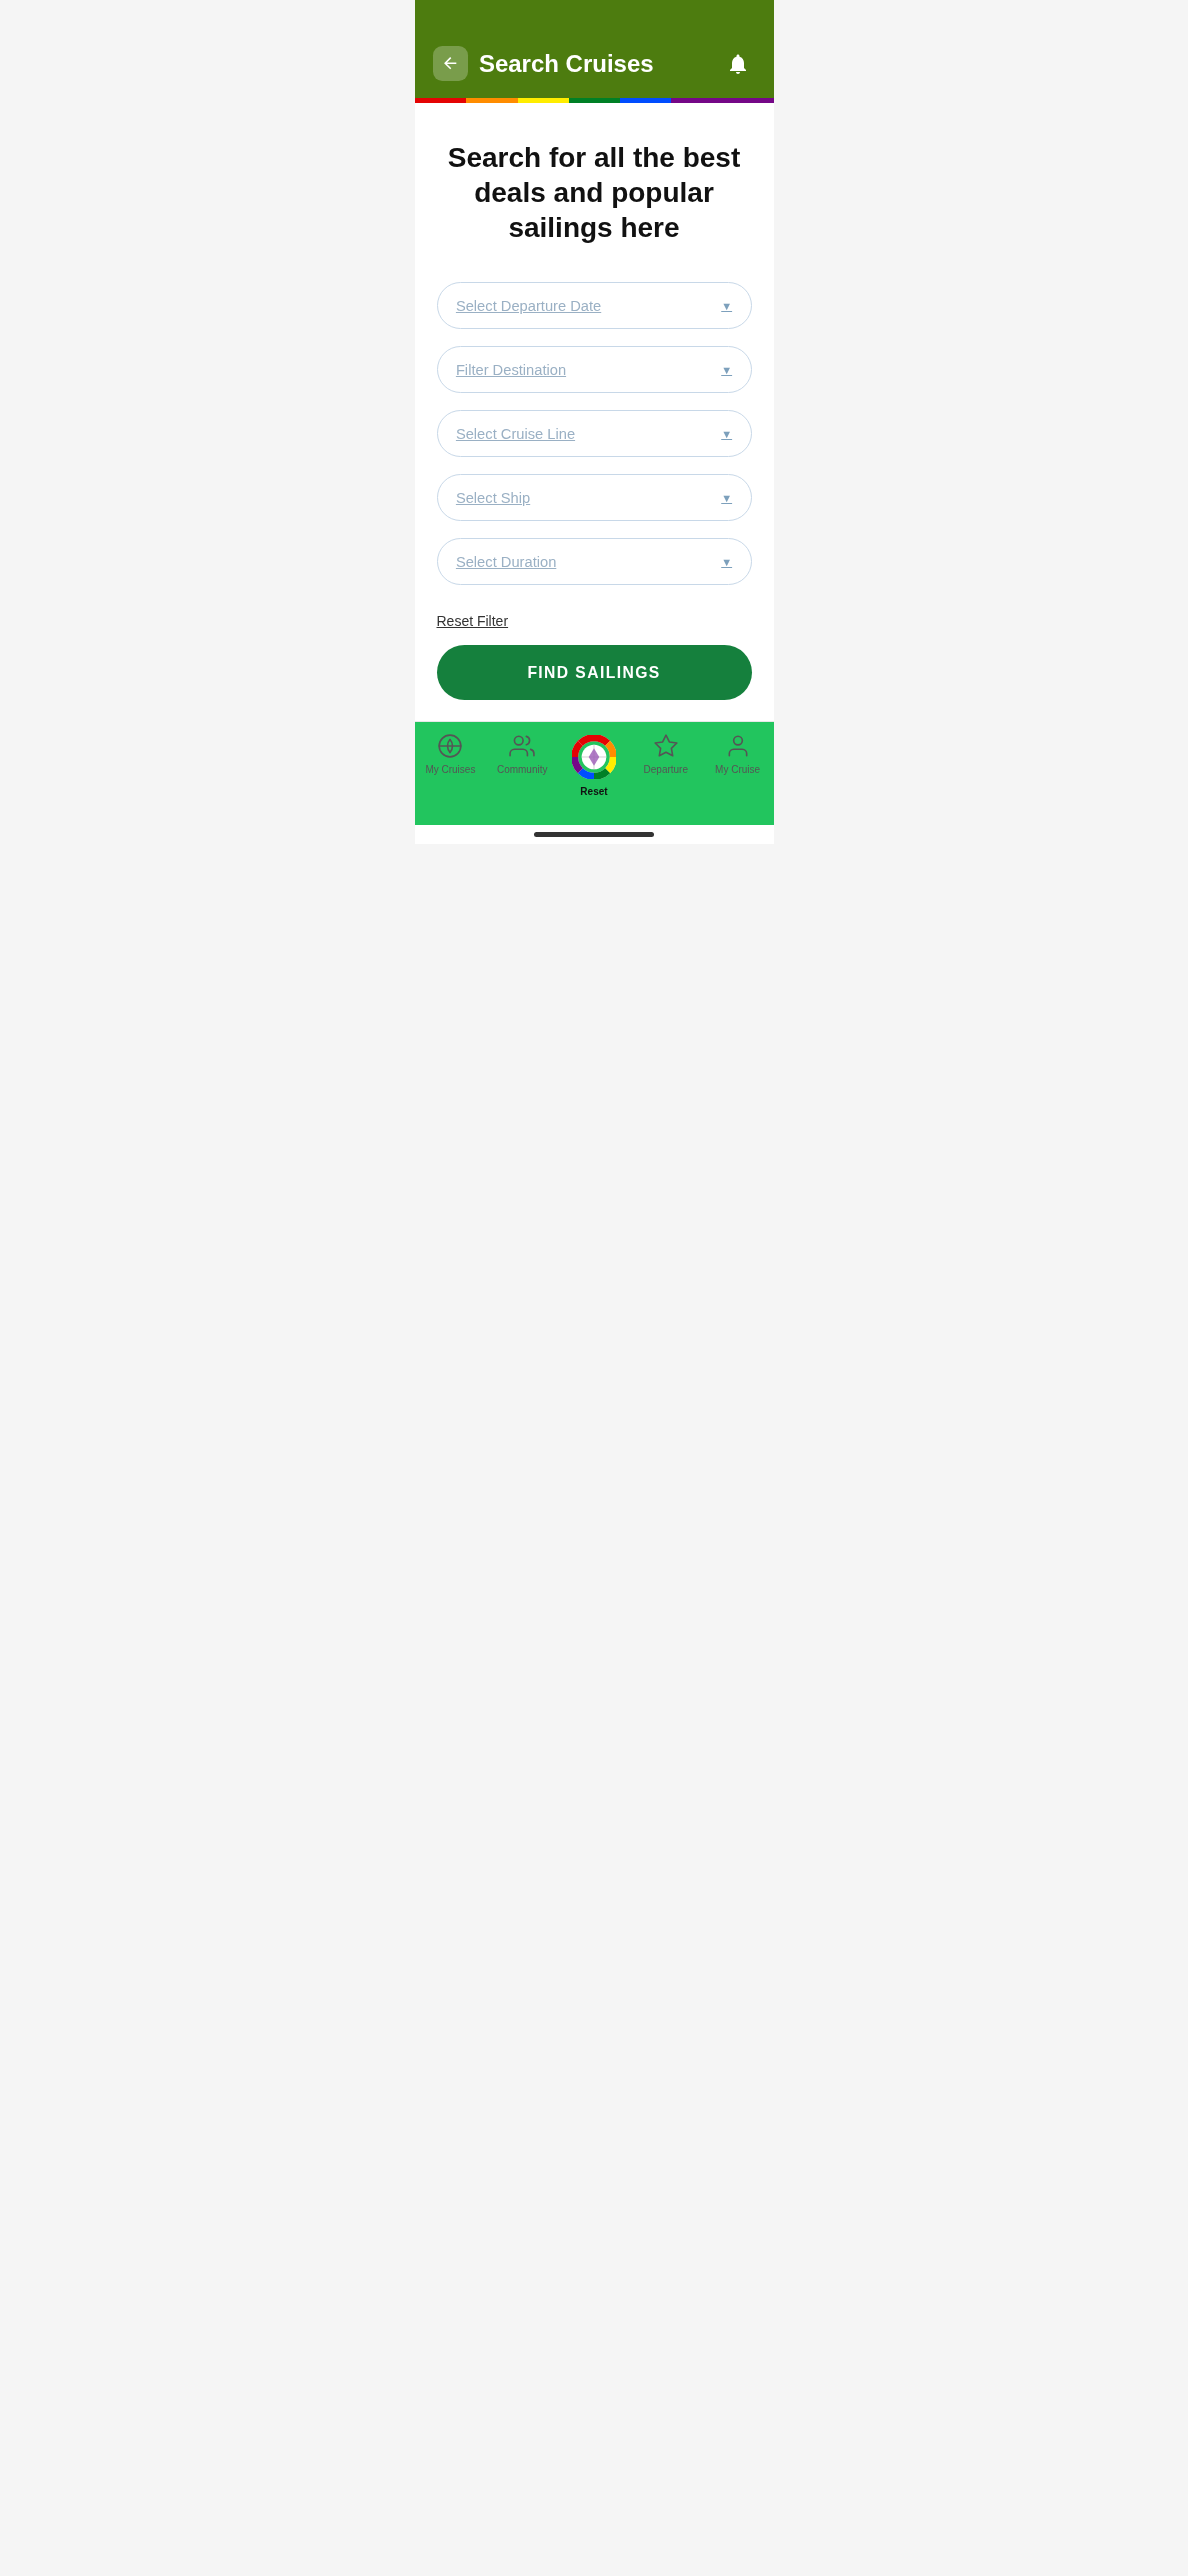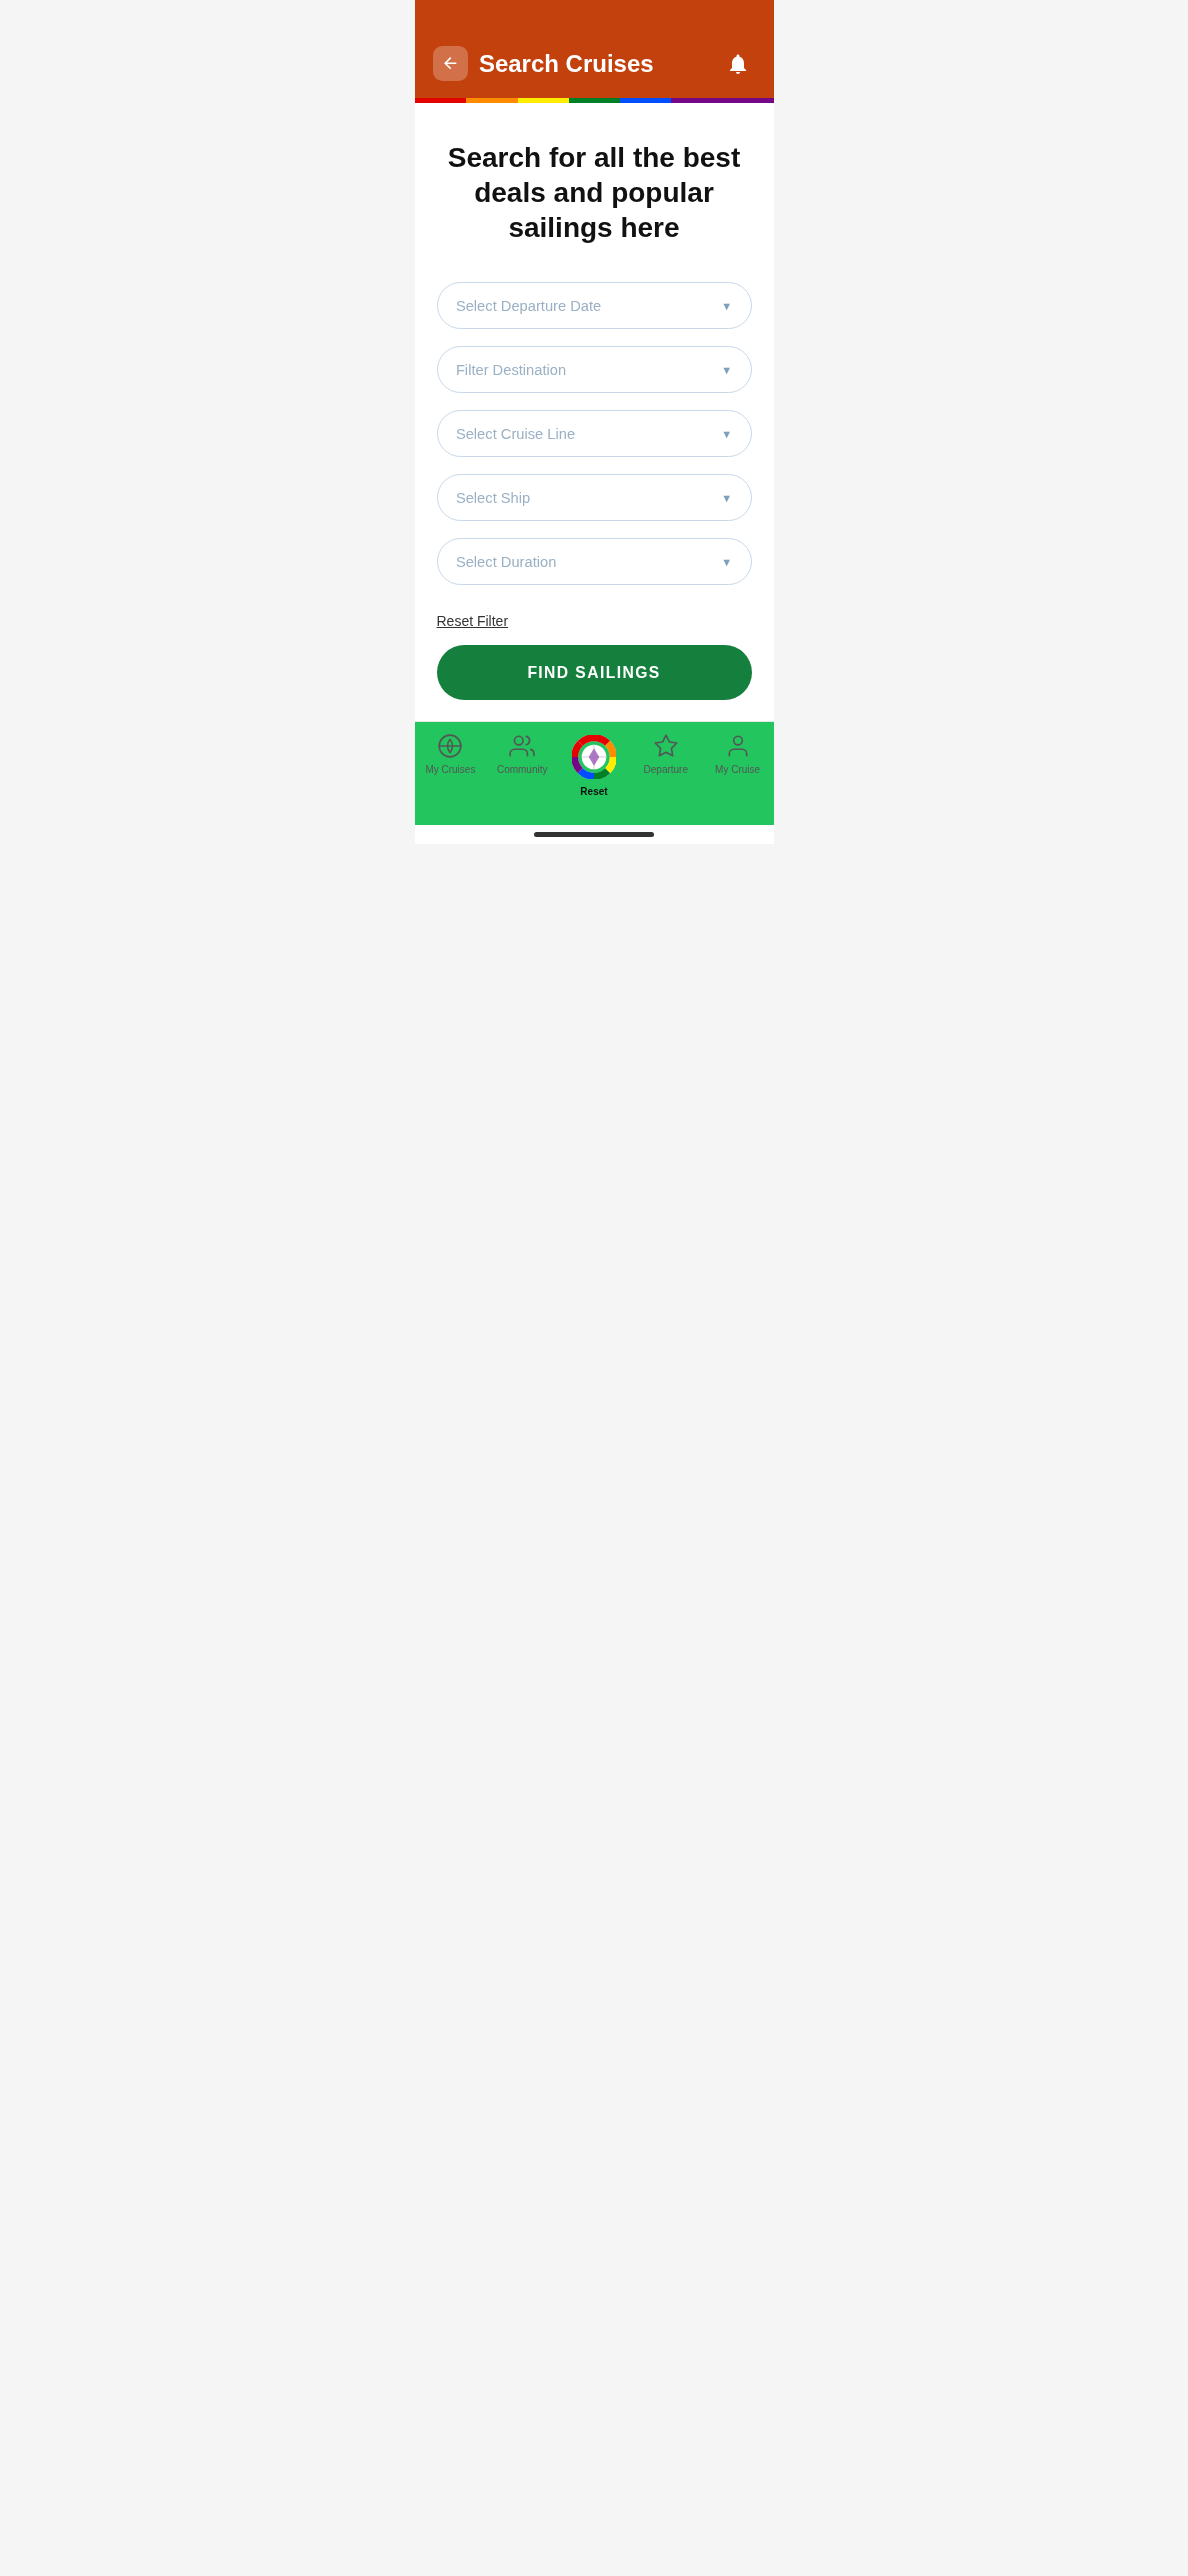--- a/index.html
+++ b/index.html
@@ -23,21 +23,21 @@
       min-height: 778px;
       background: #ffffff;
       position: relative;
       overflow: hidden;
       display: flex;
       flex-direction: column;
     }
 
     
     .header {
-      background: #c2410c;
+      background: #4d7c0f;
       padding: 46px 18.4px 16.6px 18.4px;
       display: flex;
       align-items: flex-start;
       justify-content: space-between;
       position: relative;
     }
 
     .header-left {
       display: flex;
       align-items: center;
@@ -128,20 +128,21 @@
       align-items: center;
       justify-content: space-between;
       cursor: pointer;
       background: #ffffff;
     }
 
     .dropdown-field span {
       color: #9ab0c4;
       font-size: 14.7px;
       font-weight: 400;
+      text-decoration: underline;
     }
 
     .dropdown-field .chevron {
       color: #7da0bc;
       font-size: 11px;
     }
 
     
     .reset-filter {
       display: inline-block;

